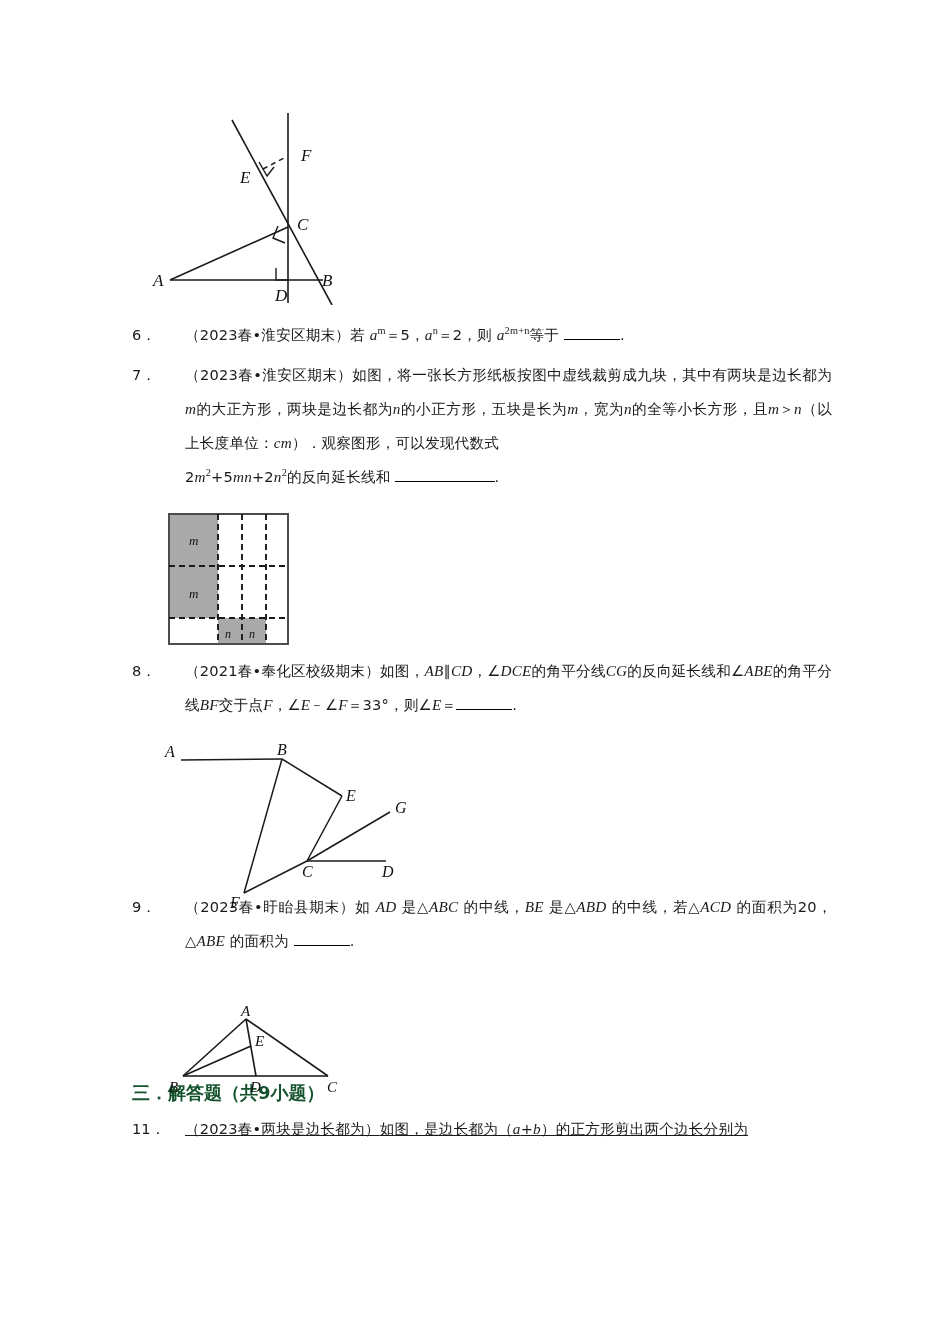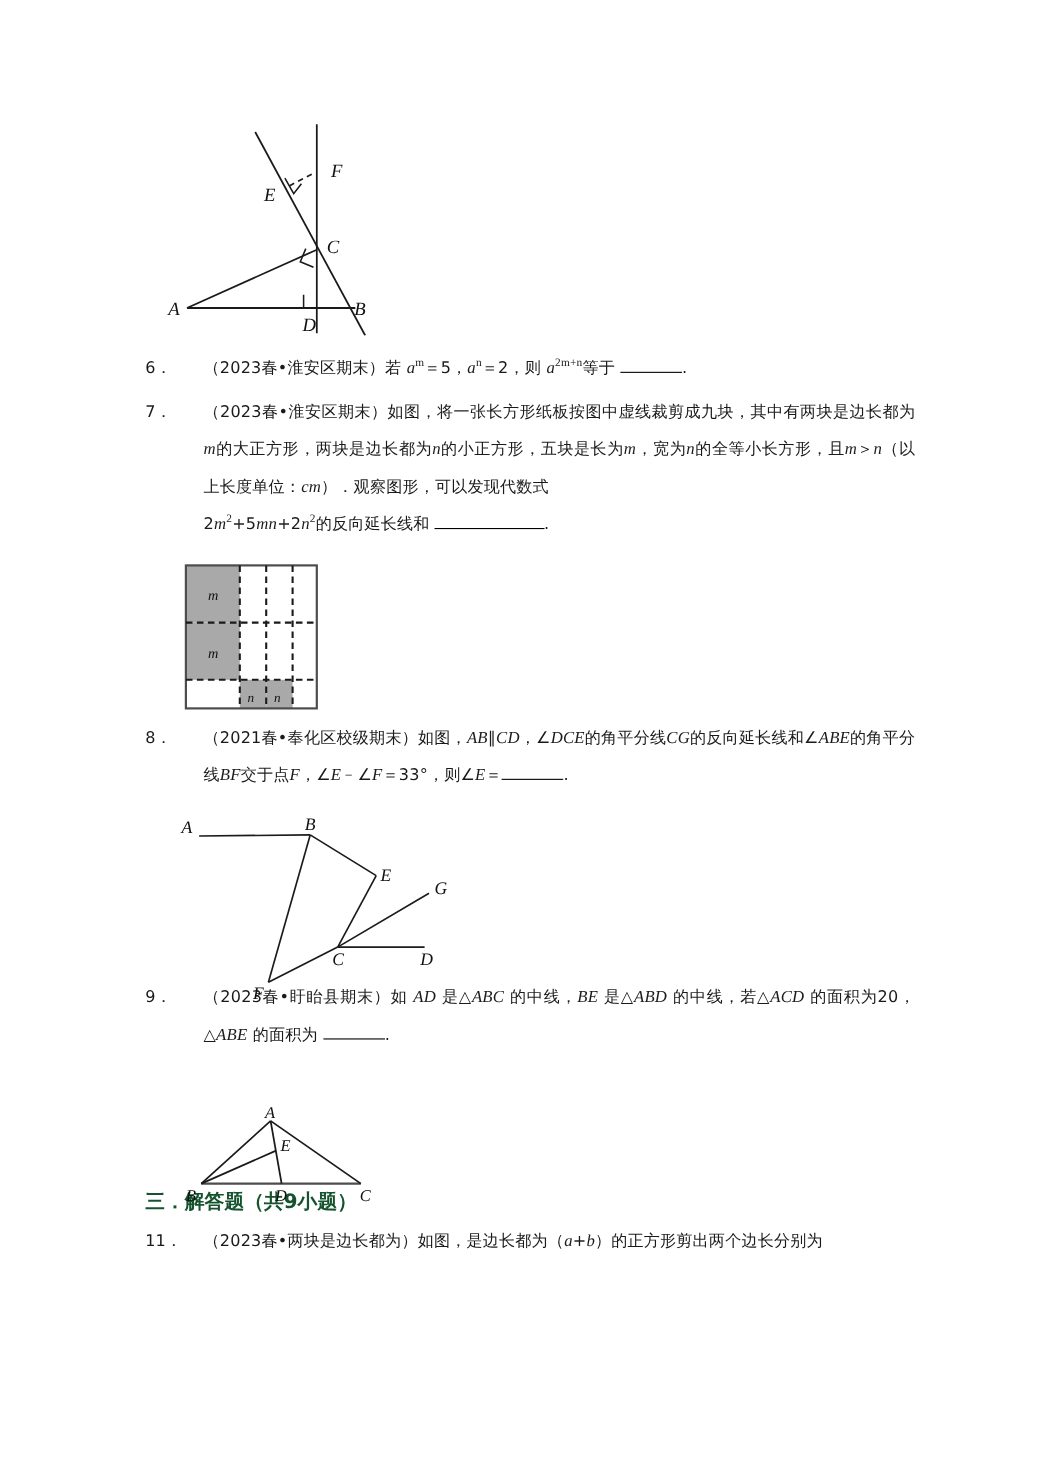--- a/index.html
+++ b/index.html
@@ -147,21 +147,21 @@
       <div class="q-body">
         <span class="cn">（2023春•盱眙县期末）</span><span class="cn">如 </span><i class="mv">AD</i><span class="cn"> 是△</span><i class="mv">ABC</i><span class="cn"> 的中线，</span><i class="mv">BE</i><span class="cn"> 是△</span><i class="mv">ABD</i><span class="cn"> 的中线，若△</span><i class="mv">ACD</i><span class="cn"> 的面</span><span class="cn">积为20，△</span><i class="mv">ABE</i><span class="cn"> 的面积为 </span><span class="blank w1"></span><span class="cn">.</span>
       </div>
     </div>
 
     <div style="height:108px;"></div>
 
 
     <div class="section-head" style="margin-top:10px;">三．解答题（共9小题）</div>
 
-    <div class="q" style="margin-top:2px;">
+    <div class="q" style="margin-top:2px;text-decoration:underline;">
       <div class="q-num cn">11．</div>
       <div class="q-body">
         <span class="cn">（2023春•两块是边长都为）</span><span class="cn">如图，是边长都为（</span><i class="mv">a</i><span class="cn">+</span><i class="mv">b</i><span class="cn">）的正方形剪出两个边长分别为</span>
       </div>
     </div>
 
   </div>
 
   <div class="abs fig fig7wrap" style="left:167px; top:512px; width:128px; height:140px;">
     <svg width="128" height="140" viewBox="0 0 128 140">

